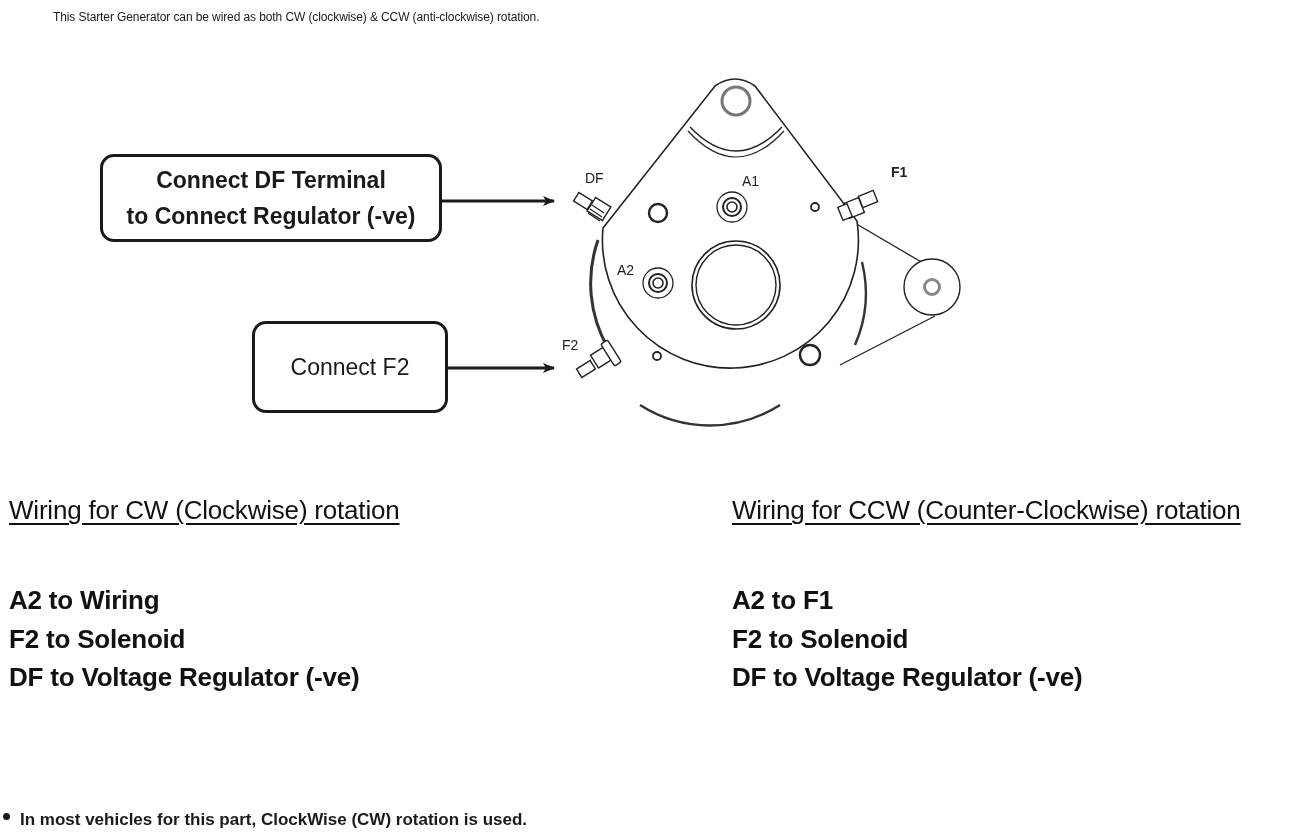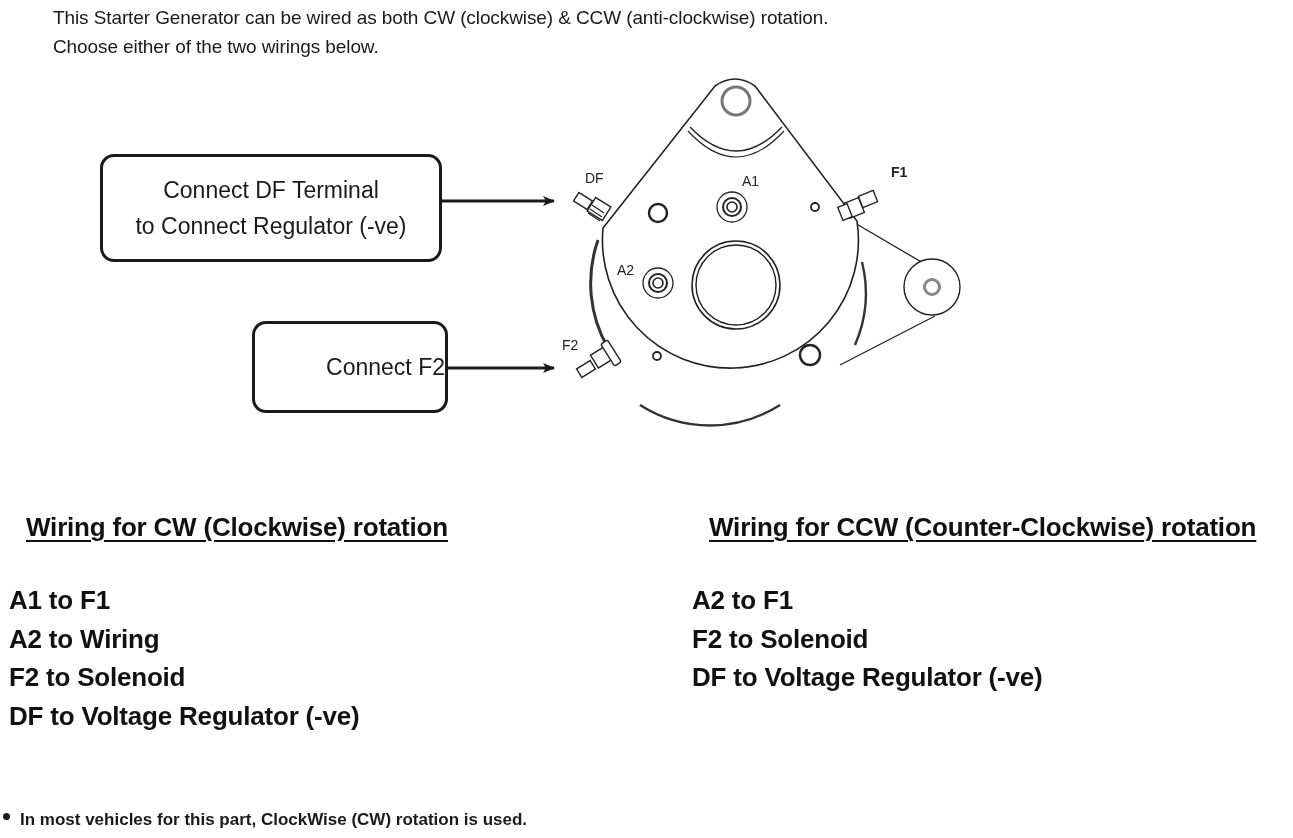--- a/index.html
+++ b/index.html
@@ -1,38 +1,37 @@
 <!DOCTYPE html>
 <html><head>
 <meta charset="utf-8">
 <style>
   html, body { margin:0; padding:0; background:#ffffff; }
   body { width:1293px; height:838px; position:relative; overflow:hidden; color:#111; font-family:"Liberation Sans", "DejaVu Sans", sans-serif; }
-  .intro { position:absolute; left:53px; top:3px; font-size:19px; line-height:29px; color:#1a1a1a; letter-spacing:-0.1px; }
+  .intro { position:absolute; left:53px; top:3px; font-size:12px; line-height:29px; color:#1a1a1a; letter-spacing:-0.1px; }
   .intro div { white-space:nowrap; }
   .callout { position:absolute; border:3px solid #1a1a1a; border-radius:14px; background:#fff; text-align:center; font-size:23px; line-height:36px; color:#1a1a1a; box-sizing:border-box; display:flex; flex-direction:column; justify-content:center; }
-  .callout-df { left:100px; top:154px; width:342px; height:108px; }
-  .callout-f2 { left:252px; top:321px; width:196px; height:92px;text-align:right; }
+  .callout-df { left:100px; top:154px; width:342px; height:88px;font-weight:bold; }
+  .callout-f2 { left:252px; top:321px; width:196px; height:92px; }
   .diagram { position:absolute; left:0; top:0; width:1293px; height:838px; pointer-events:none; }
   .diagram text { font-family:"Liberation Sans", sans-serif; }
   .section { position:absolute; top:495px; }
   .section-cw { left:9px; }
-  .section-ccw { left:692px; }
-  .section h2 { margin:17px; font-size:26px; font-weight:bold; text-decoration:underline; text-decoration-thickness:2px; text-underline-offset:4px; white-space:nowrap; letter-spacing:-0.2px; }
+  .section-ccw { left:732px; }
+  .section h2 { margin:0; font-size:26px; font-weight:normal; text-decoration:underline; text-decoration-thickness:2px; text-underline-offset:4px; white-space:nowrap; letter-spacing:-0.2px; }
   .section ul { list-style:none; margin:0; padding:0; position:absolute; top:86px; left:0; }
   .section li { font-size:26px; font-weight:bold; line-height:38.5px; white-space:nowrap; letter-spacing:-0.2px; }
   .note { position:absolute; left:3px; top:810px; font-size:17px; font-weight:bold; white-space:nowrap; color:#1a1a1a; }
   .note .bullet { display:inline-block; width:7px; height:7px; border-radius:50%; background:#1a1a1a; vertical-align:top; margin-top:3px; margin-right:10px; }
 </style>
 </head>
 <body>
 
 <div class="intro">
   <div>This Starter Generator can be wired as both CW (clockwise) &amp; CCW (anti-clockwise) rotation.</div>
-  <div>Choose either of the two wirings below.</div>
 </div>
 
 <div class="callout callout-df">
   <div>Connect DF Terminal</div>
   <div>to Connect Regulator (-ve)</div>
 </div>
 
 <div class="callout callout-f2">
   <div>Connect F2</div>
 </div>
@@ -106,21 +105,20 @@
   <text x="585" y="183" font-size="14" fill="#222">DF</text>
   <text x="742" y="186" font-size="14" fill="#222">A1</text>
   <text x="617" y="275" font-size="14" fill="#222">A2</text>
   <text x="891" y="177" font-size="14" font-weight="bold" fill="#222">F1</text>
   <text x="562" y="350" font-size="14" fill="#222">F2</text>
 </svg>
 
 <div class="section section-cw">
   <h2>Wiring for CW (Clockwise) rotation</h2>
   <ul>
-    <li>A1 to F1</li>
     <li>A2 to Wiring</li>
     <li>F2 to Solenoid</li>
     <li>DF to Voltage Regulator (-ve)</li>
   </ul>
 </div>
 
 <div class="section section-ccw">
   <h2>Wiring for CCW (Counter-Clockwise) rotation</h2>
   <ul>
     <li>A2 to F1</li>

